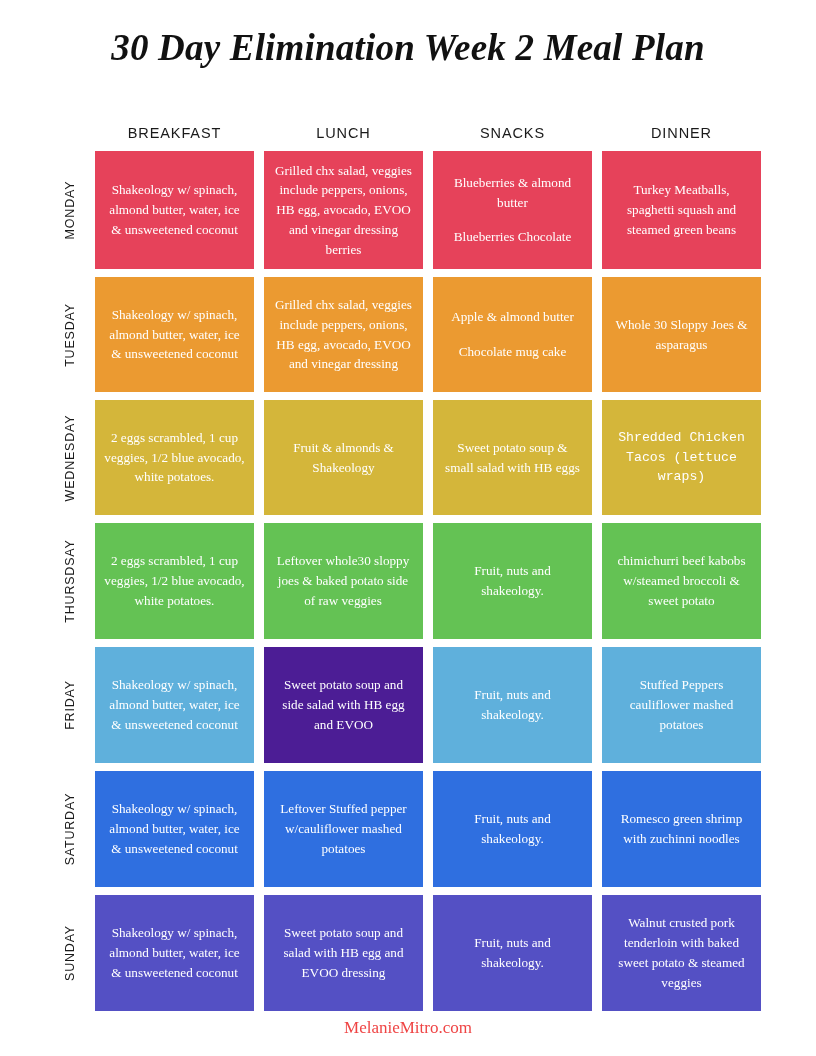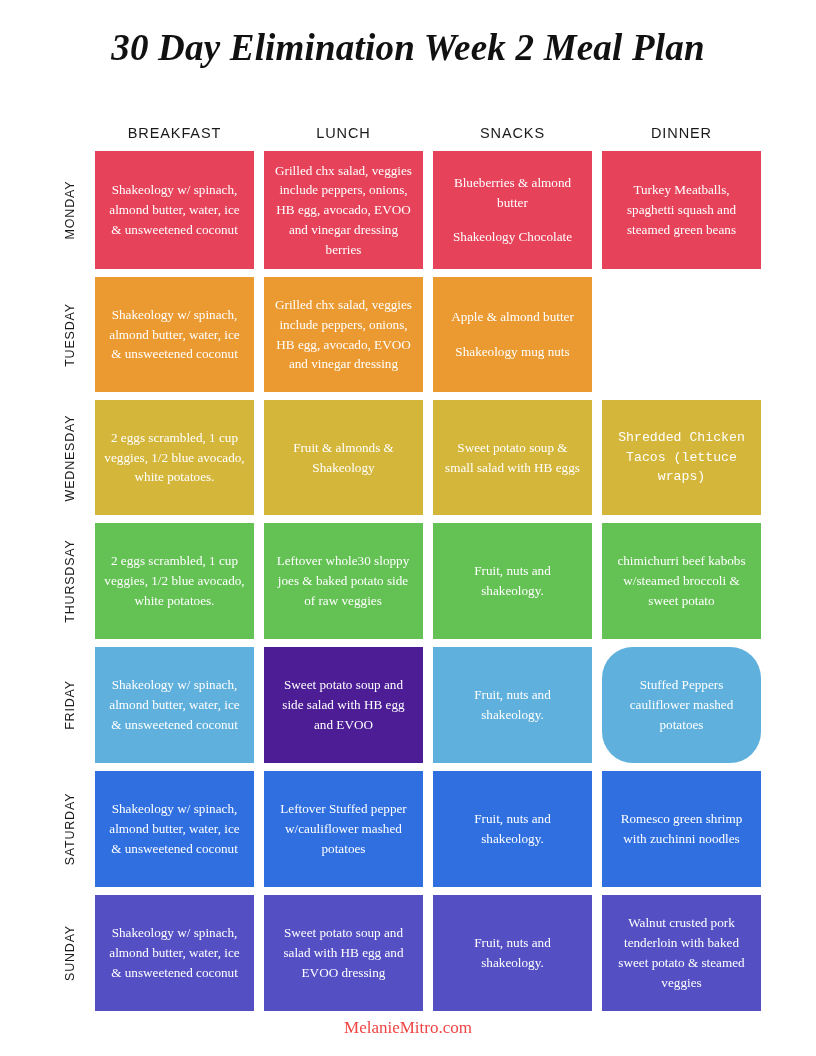--- a/index.html
+++ b/index.html
@@ -142,40 +142,43 @@
         <div class="day-label">MONDAY</div>
       </div>
       <div class="cell" style="background-color: rgb(230, 66, 90);">
           <p>Shakeology w/ spinach, almond butter, water, ice &amp; unsweetened coconut</p>
         </div>
       <div class="cell" style="background-color: rgb(230, 66, 90);">
           <p>Grilled chx salad, veggies include peppers, onions, HB egg, avocado, EVOO and vinegar dressing berries</p>
         </div>
       <div class="cell" style="background-color: rgb(230, 66, 90);">
           <p>Blueberries &amp; almond butter</p>
-          <p>Shakeology Chocolate</p>
+          <p>Blueberries Chocolate</p>
         </div>
       <div class="cell" style="background-color: rgb(230, 66, 90);">
           <p>Turkey Meatballs, spaghetti squash and steamed green beans</p>
         </div>
     </div>
 
     <div class="day-row r-tue">
       <div class="day-label-wrap">
         <div class="day-label">TUESDAY</div>
       </div>
       <div class="cell" style="background-color: rgb(235, 154, 49);">
           <p>Shakeology w/ spinach, almond butter, water, ice &amp; unsweetened coconut</p>
         </div>
       <div class="cell" style="background-color: rgb(235, 154, 49);">
           <p>Grilled chx salad, veggies include peppers, onions, HB egg, avocado, EVOO and vinegar dressing</p>
         </div>
       <div class="cell" style="background-color: rgb(235, 154, 49);">
           <p>Apple &amp; almond butter</p>
-          <p>Shakeology mug nuts</p>
+          <p>Chocolate mug cake</p>
+        </div>
+      <div class="cell" style="background-color: rgb(235, 154, 49);">
+          <p>Whole 30 Sloppy Joes &amp; asparagus</p>
         </div>
     </div>
 
     <div class="day-row r-wed">
       <div class="day-label-wrap">
         <div class="day-label">WEDNESDAY</div>
       </div>
       <div class="cell" style="background-color: rgb(212, 182, 58);">
           <p>2 eggs scrambled, 1 cup veggies, 1/2 blue avocado, white potatoes.</p>
         </div>
@@ -214,21 +217,21 @@
       </div>
       <div class="cell" style="background-color: rgb(95, 176, 220);">
           <p>Shakeology w/ spinach, almond butter, water, ice &amp; unsweetened coconut</p>
         </div>
       <div class="cell" style="background-color: #4c1d95;">
           <p>Sweet potato soup and side salad with HB egg and EVOO</p>
         </div>
       <div class="cell" style="background-color: rgb(95, 176, 220);">
           <p>Fruit, nuts and shakeology.</p>
         </div>
-      <div class="cell" style="background-color: rgb(95, 176, 220); border-radius: 31px;">
+      <div class="cell" style="background-color: rgb(95, 176, 220);">
           <p>Stuffed Peppers cauliflower mashed potatoes</p>
         </div>
     </div>
 
     <div class="day-row r-sat">
       <div class="day-label-wrap">
         <div class="day-label">SATURDAY</div>
       </div>
       <div class="cell" style="background-color: rgb(47, 111, 224);">
           <p>Shakeology w/ spinach, almond butter, water, ice &amp; unsweetened coconut</p>

